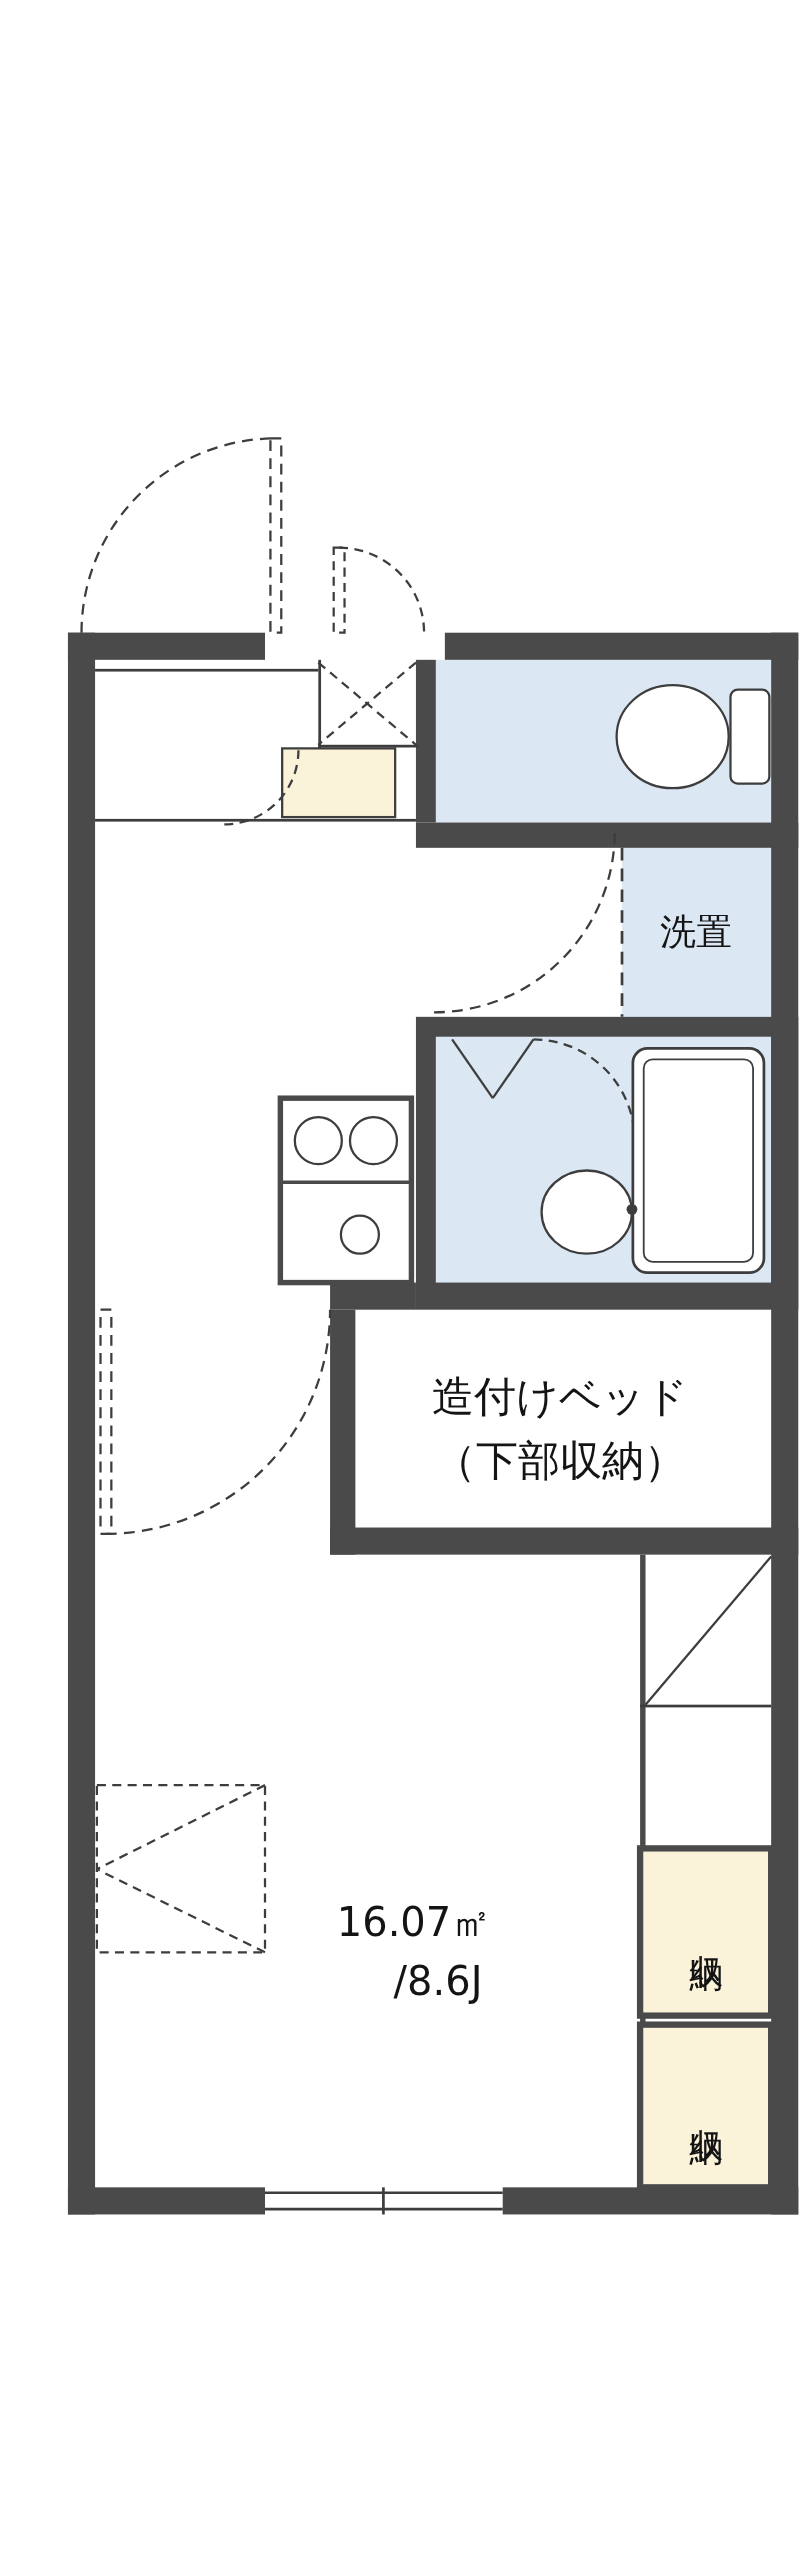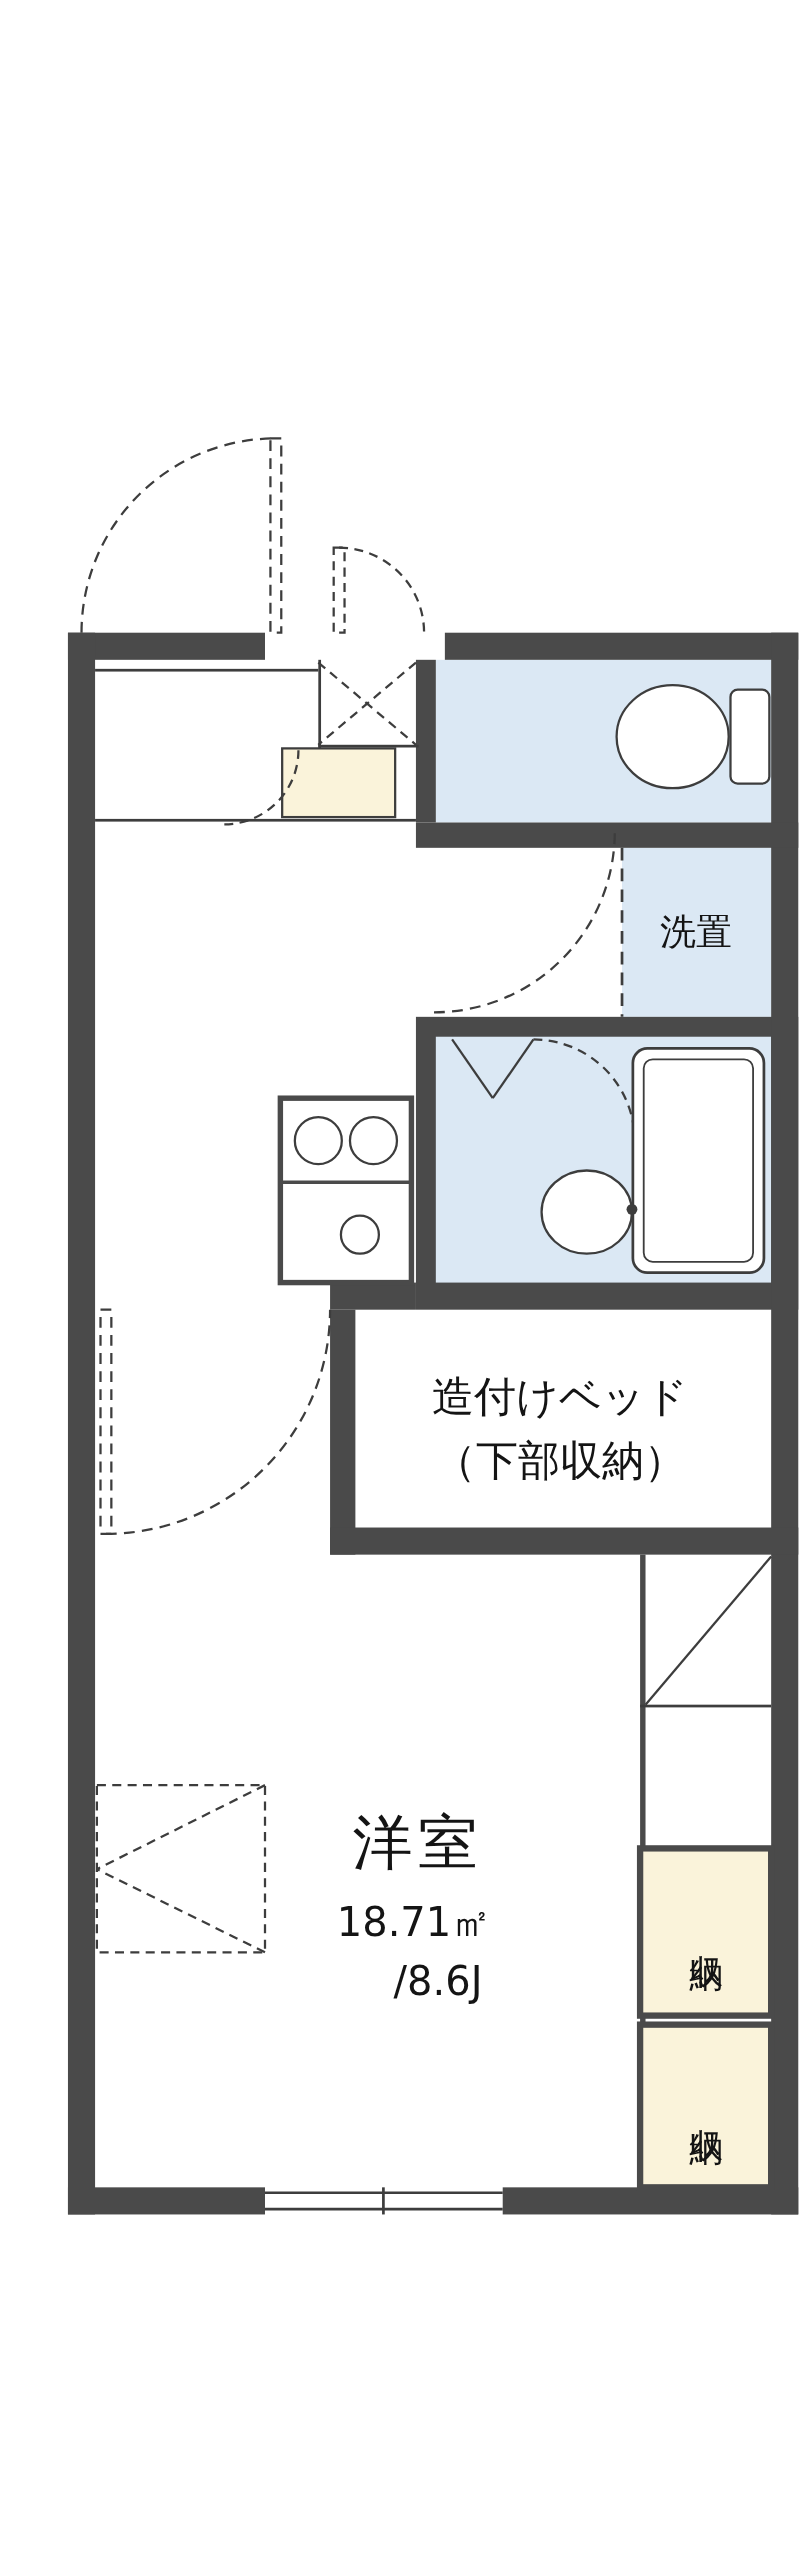--- a/index.html
+++ b/index.html
@@ -109,21 +109,20 @@
     <line x1="293" y1="2426" x2="556" y2="2426" stroke="#3d3d3d" stroke-width="3"></line>
     <line x1="293" y1="2444" x2="556" y2="2444" stroke="#3d3d3d" stroke-width="3"></line>
     <line x1="424" y1="2420" x2="424" y2="2450" stroke="#3d3d3d" stroke-width="3"></line>
   </svg>
 
   <div class="label laundry-label" style="left:696px; top:932px;">洗置</div>
 
   <div class="label bed-label" style="left:560px; top:1397px;">造付けベッド</div>
   <div class="label bed-label" style="left:560px; top:1461px;">（下部収納）</div>
 
-  <div class="label room-name" style="left:418px; top:1842px;">洋室</div>
-  <div class="label room-area" style="left:414px; top:1922px;">18.71㎡</div>
+  <div class="label room-area" style="left:414px; top:1922px;">16.07㎡</div>
   <div class="label room-area" style="left:405px; top:1981px;margin-left:33px;">/8.6J</div>
 
   <div class="label storage-label" style="left:706px; top:1932px;">収納</div>
   <div class="label storage-label" style="left:706px; top:2106px;">収納</div>
 
 </div>
 
 
 </body></html>

